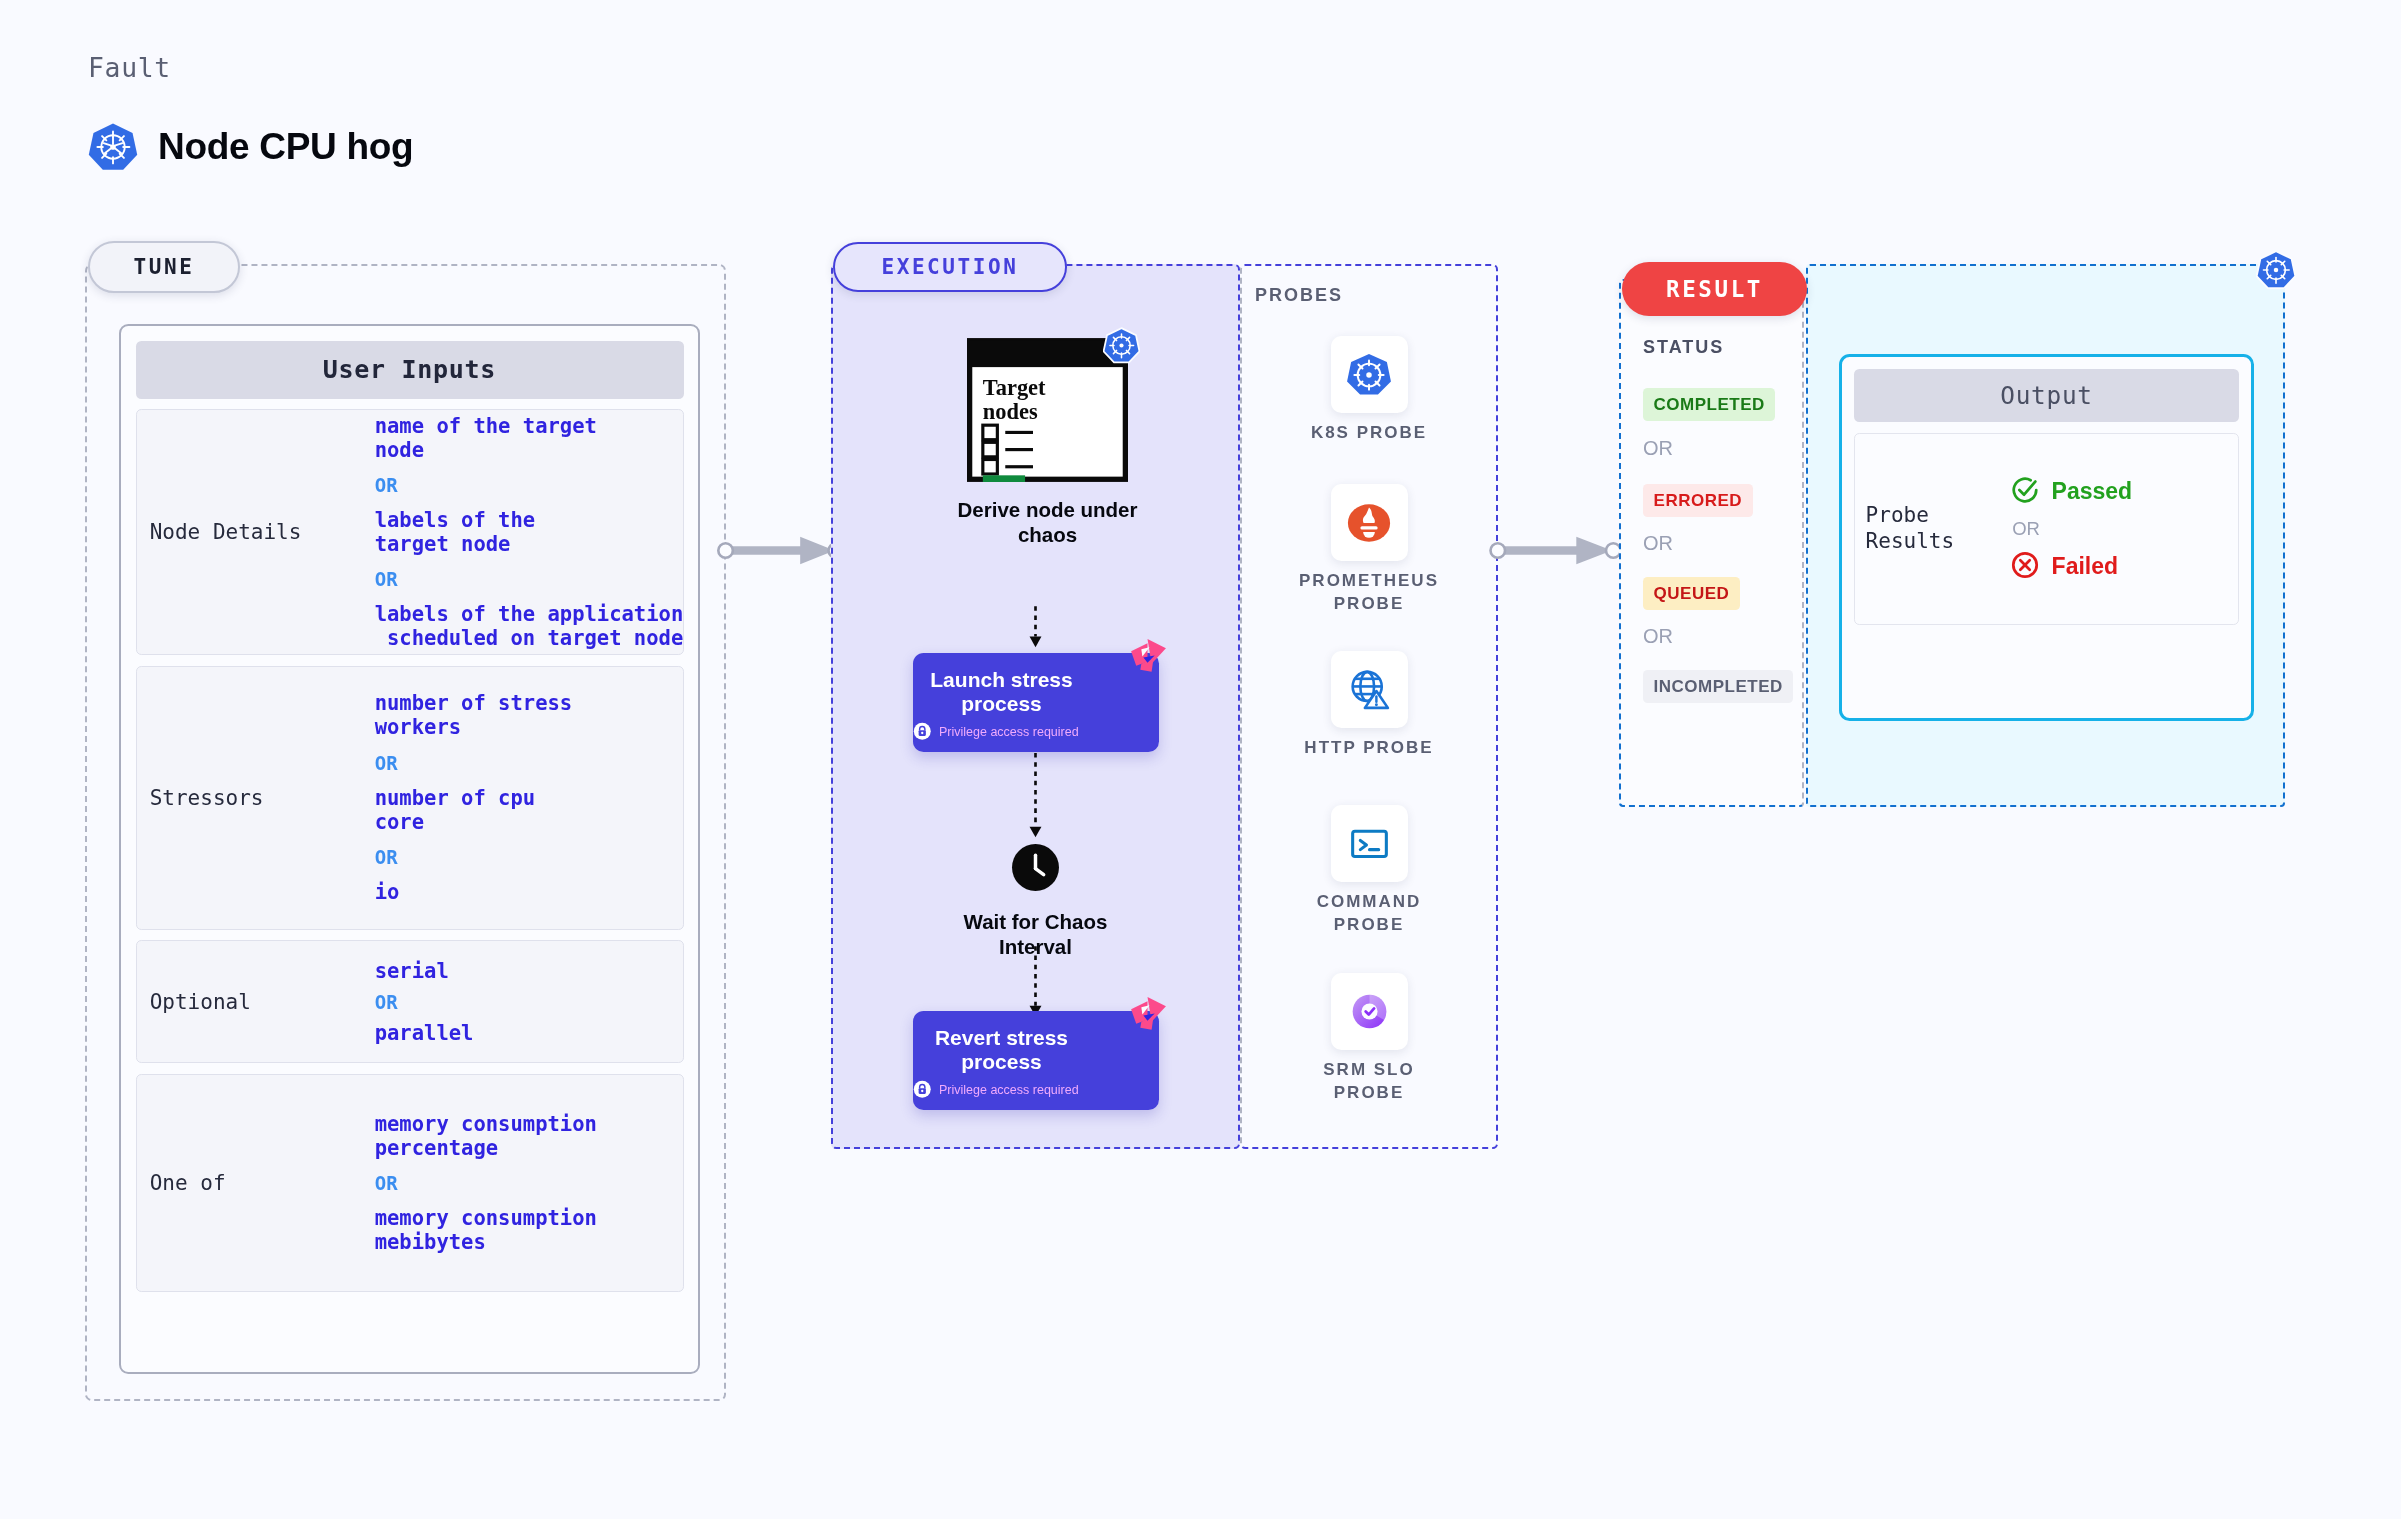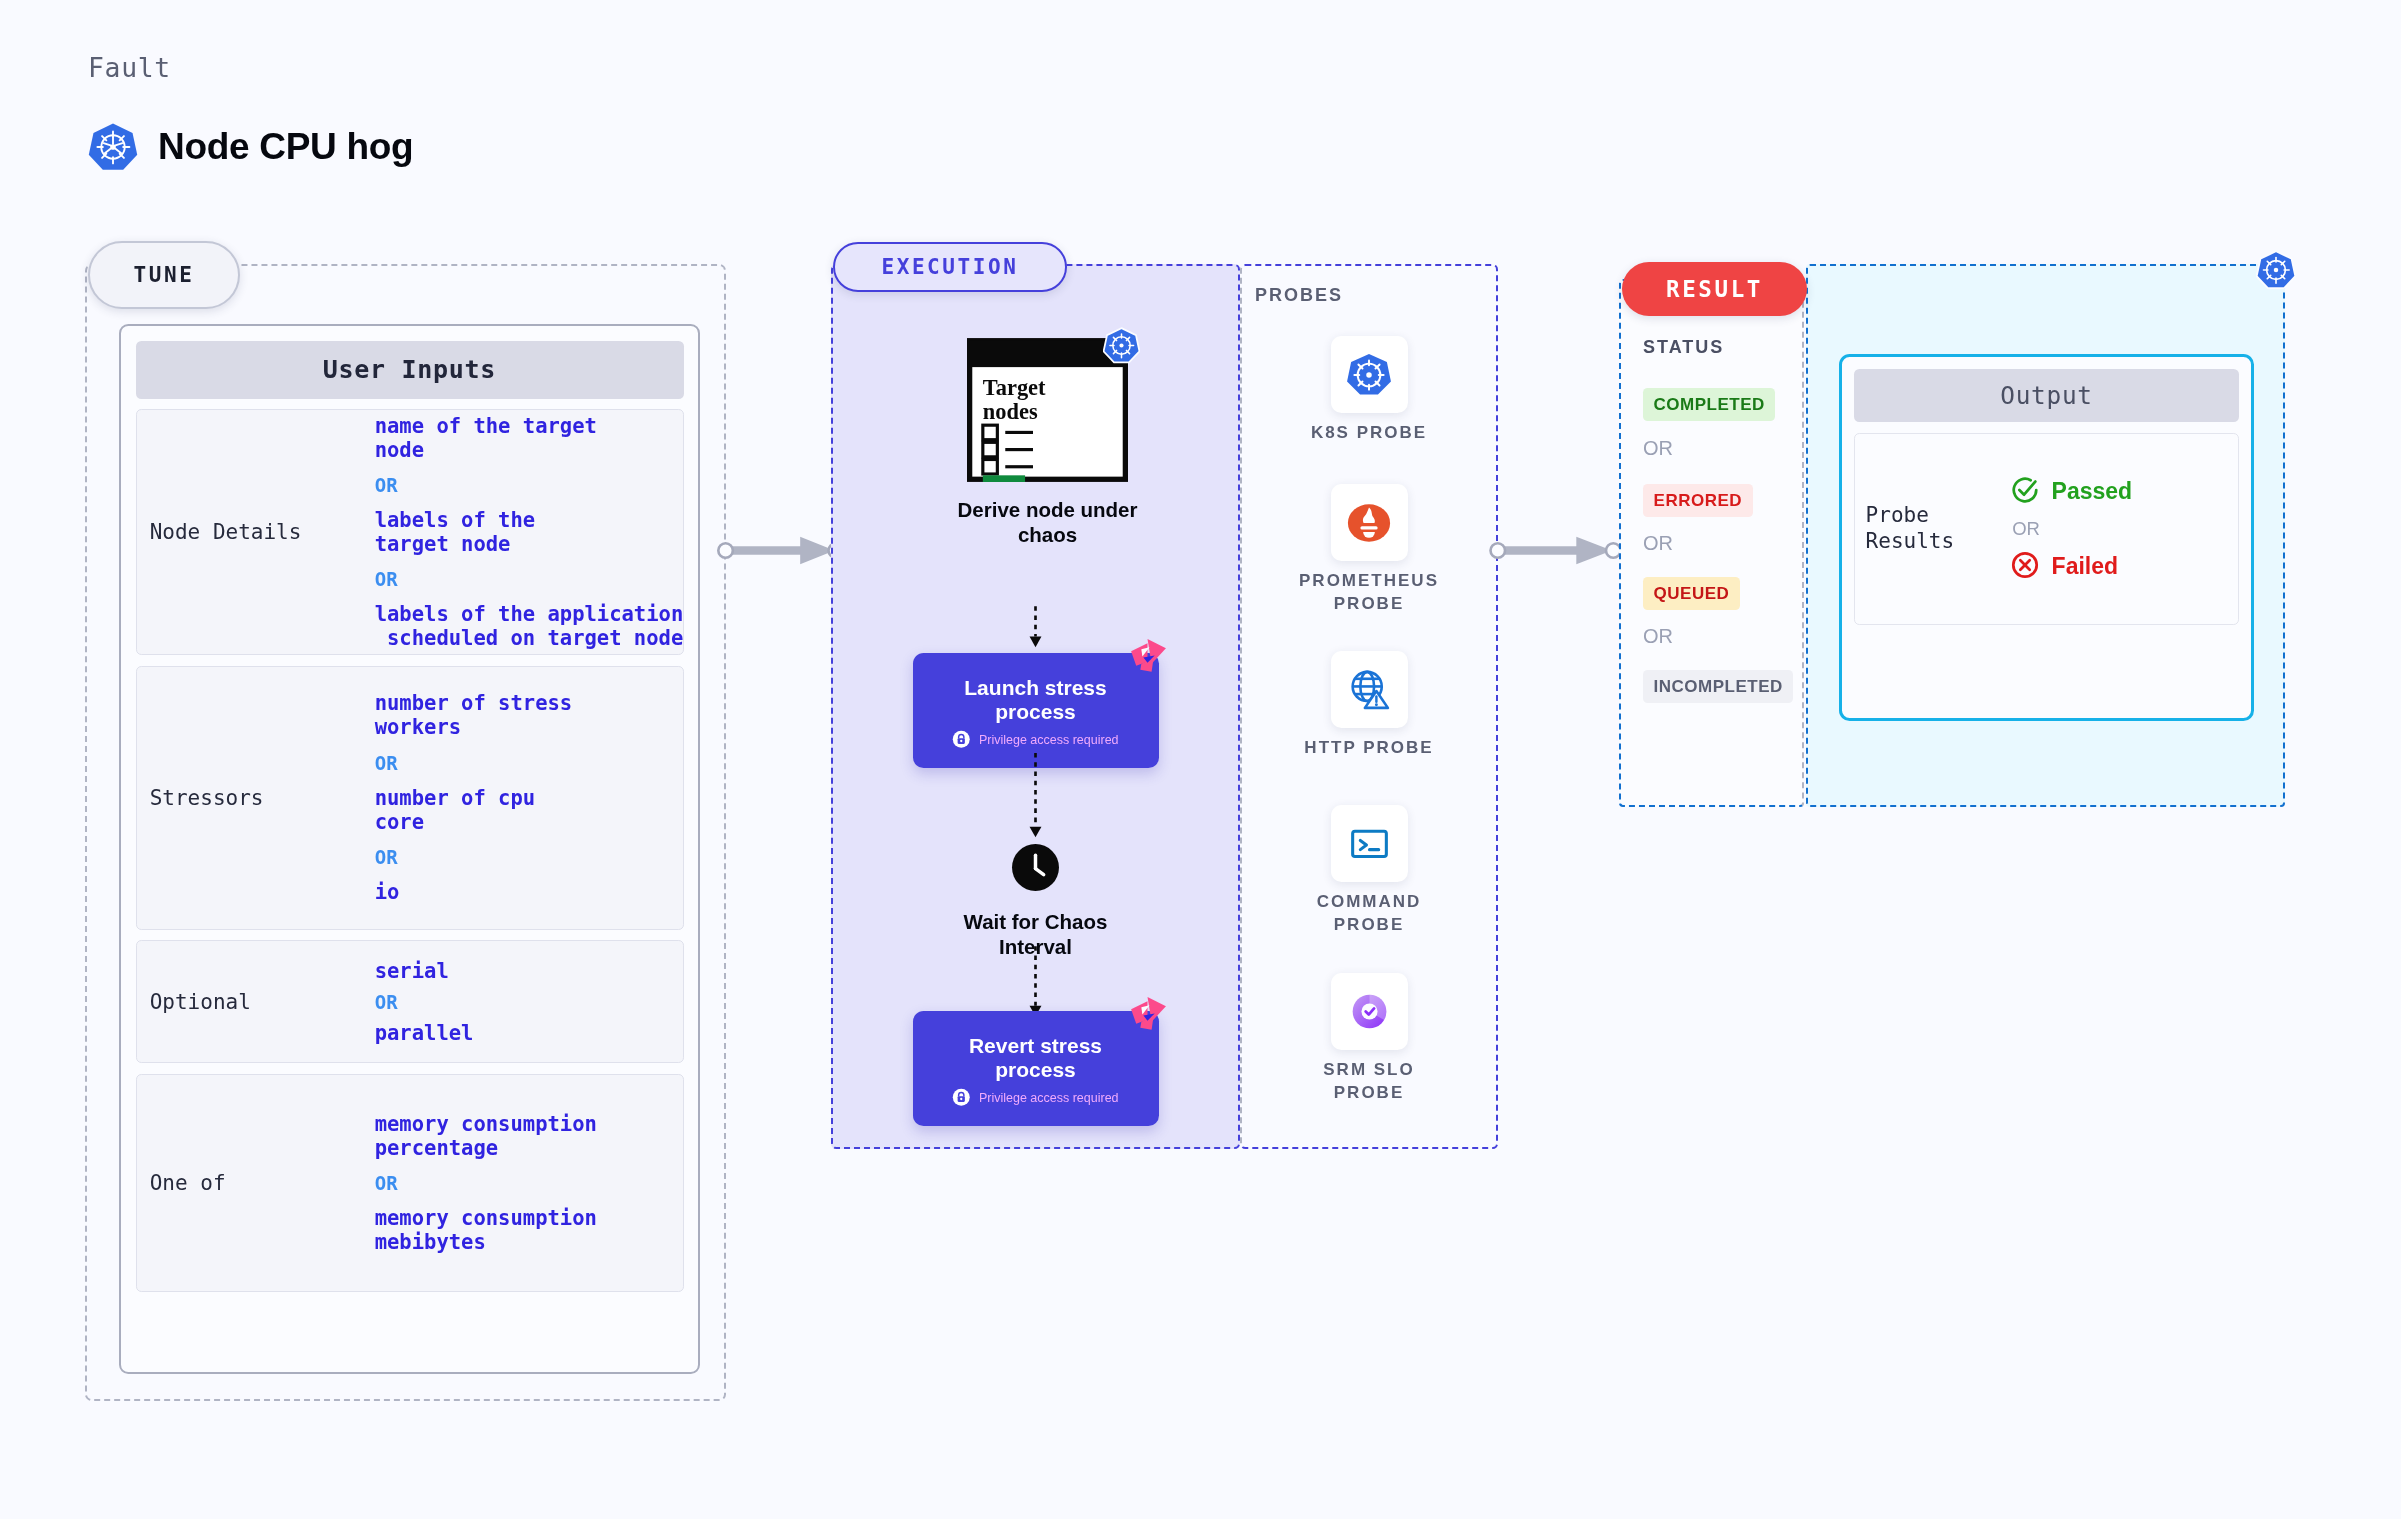--- a/index.html
+++ b/index.html
@@ -36,21 +36,21 @@
     font-weight: 700; letter-spacing: 2.6px;
     box-shadow: 0 2.6px 9.2px rgba(40,50,90,.14);
   }
 
   
   .tune-dashed {
     position: absolute; left: 85px; top: 264px; width: 641px; height: 1137px;
     border: 2.6px dashed #b0b4c4; border-radius: 6.6px; background: transparent;
   }
   .tune-pill {
-    left: 88px; top: 241px; width: 152px; height: 68px;
+    left: 88px; top: 241px; width: 152px; height: 52px;
     background: #f2f3f9; border: 2px solid #c3c7d6; color: #1c2030; font-size: 21px;
   }
   .user-inputs-card {
     position: absolute; left: 119px; top: 324px; width: 581px; height: 1050px;
     background: #fbfcff; border: 2.6px solid #a9adbe; border-radius: 9.2px;
     padding: 14.5px;
   }
   .ui-header {
     height: 58px; background: #d9dae6; border-radius: 5.3px;
     display: flex; align-items: center; justify-content: center;
@@ -110,23 +110,23 @@
   }
 
   
   .flow-node { position: absolute; width: 409px; display:flex; flex-direction:column; align-items:center; }
   .flow-caption {
     margin-top: 14.5px; font-size: 20.5px; font-weight: 700; color: #06080f;
     text-align: center; line-height: 1.22; width: 218px;
   }
   .target-card { position: relative; width: 161px; height: 144px; }
   .purple-box {
-    position: relative; width: 246px; height: 115px; background: #4540db;
+    position: relative; width: 246px; height: 99px; background: #4540db;
     border-radius: 10.6px; box-shadow: 0 5.3px 13.2px rgba(60,50,180,.22);
-    display: flex; flex-direction: column; align-items: center; justify-content: center;
+    display: flex; flex-direction: column; justify-content: center;
     padding-top: 6px;
   }
   .purple-box-title {
     color: #ffffff; font-size: 21px; font-weight: 700; line-height: 1.12;
     text-align: center; width: 178px;
   }
   .privilege-row { display: flex; align-items: center; gap: 8px; margin-top: 6.6px; }
   .privilege-text { color: #f0abfc; font-size: 12.5px; font-weight: 400; }
   .litmus-flag { position: absolute; right: -9.2px; top: -16px; width: 41px; height: 41px; }
   .clock-icon { width: 49px; height: 49px; }

